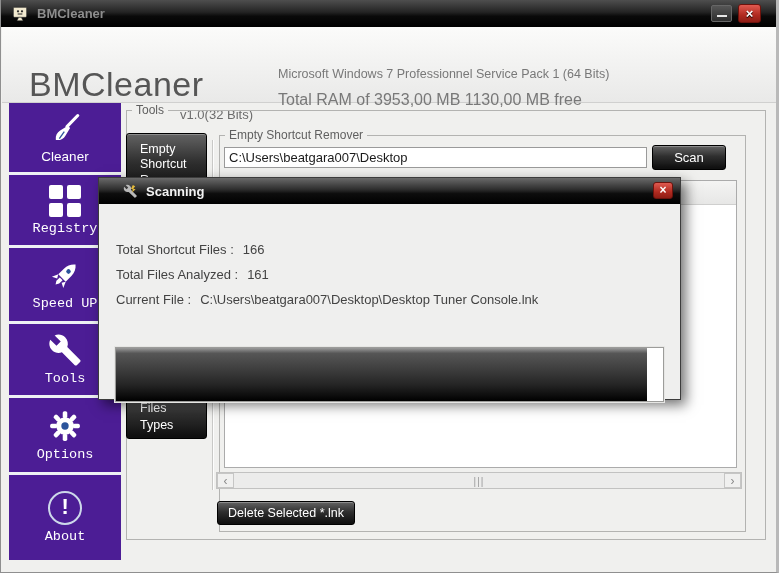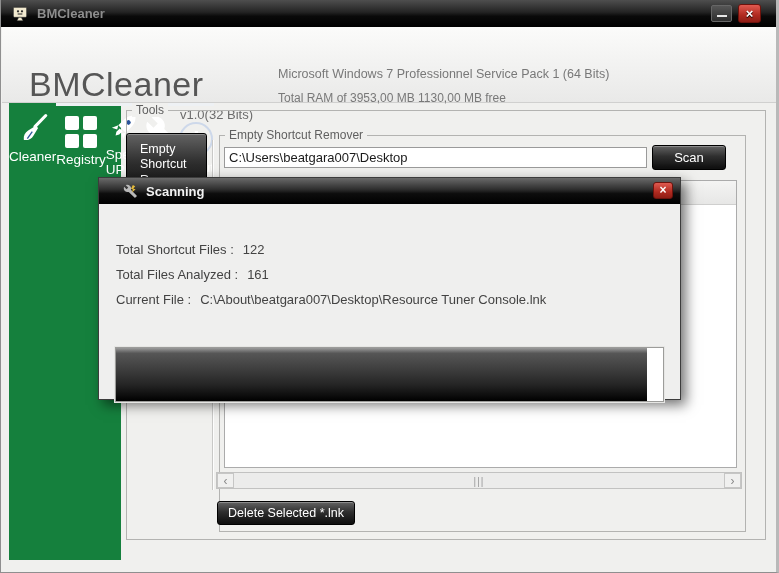--- a/index.html
+++ b/index.html
@@ -21,28 +21,28 @@
   .btn-close { width:23px; height:19px; margin-top:-1px; background:linear-gradient(#e05a50,#b02a20 60%,#8f1d15);
                border:1px solid #6e120c; border-radius:3px; color:#fff; font-weight:bold; font-size:13px;
                line-height:17px; text-align:center; cursor:pointer; text-shadow:0 1px 1px #000; }
 
   
   .header { position:absolute; left:1px; top:27px; width:774px; height:76px;
             background:linear-gradient(#fbfbfa,#e9e9e8); border-bottom:1px solid #d0d0cf; }
   .brand { position:absolute; left:27px; top:38px; font-size:34px; color:#565656; letter-spacing:.5px; }
   .version { position:absolute; left:178px; top:80px; font-size:13px; color:#6c6c6c; }
   .os-info { position:absolute; left:276px; top:40px; font-size:12.5px; color:#787878; }
-  .ram-info { position:absolute; left:276px; top:64px; font-size:12px; color:#787878; }
-
-  
-  .sidebar { position:absolute; left:8px; top:103px; width:112px; height:457px; background:#15803d;
-             display:flex; flex-direction:row; }
+  .ram-info { position:absolute; left:276px; top:64px; font-size:16px; color:#787878; }
+
+  
+  .sidebar { position:absolute; left:8px; top:103px; width:112px; height:457px; background:#4c1d95;
+             display:flex; flex-direction:column; }
   .side-item { display:flex; flex-direction:column; align-items:center; justify-content:center;
                color:#fff; cursor:pointer; gap:4px; }
-  .side-item + .side-item { border-top:3px solid #eef1f4; }
+  .side-item + .side-item { border-top:3px solid #eef1f4;font-family:Liberation Mono, monospace; }
   .si-1{height:69px;} .si-2{height:73px;} .si-3{height:76px;} .si-4{height:74px;} .si-5{height:77px;} .si-6{height:88px;}
   .side-item .lbl { font-size:13.5px; }
   .side-item svg { width:34px; height:34px; }
   .grid-ic { display:grid; grid-template-columns:14px 14px; grid-template-rows:14px 14px; gap:4px; width:32px; height:32px; }
   .grid-ic div { background:#fff; border-radius:2px; }
   .about-ic { width:34px; height:34px; border:2px solid #cdd8ea; border-radius:50%;
               display:flex; align-items:center; justify-content:center; font-weight:bold; font-size:22px; color:#fff; }
 
   
   .groupbox { position:absolute; border:1px solid #b3b3b1; }
@@ -156,31 +156,49 @@
         </g>
       </svg>
       <span class="lbl">Speed UP</span>
     </div>
     <div class="side-item si-4">
       <svg viewBox="0 0 24 24">
         <path d="M22.7 19l-9.1-9.1c.9-2.3.4-5-1.5-6.9-2-2-5-2.4-7.4-1.3L9 6 6 9 1.6 4.7C.4 7.1.9 10.1 2.9 12.1c1.9 1.9 4.6 2.4 6.9 1.5l9.1 9.1c.4.4 1 .4 1.4 0l2.3-2.3c.5-.4.5-1.1.1-1.4z" fill="#fff"></path>
       </svg>
       <span class="lbl">Tools</span>
     </div>
+    <div class="side-item si-5">
+      <svg viewBox="0 0 24 24">
+        <g fill="#fff">
+          <rect x="10.4" y="1.5" width="3.2" height="5" rx="1.2"></rect>
+          <rect x="10.4" y="1.5" width="3.2" height="5" rx="1.2" transform="rotate(45 12 12)"></rect>
+          <rect x="10.4" y="1.5" width="3.2" height="5" rx="1.2" transform="rotate(90 12 12)"></rect>
+          <rect x="10.4" y="1.5" width="3.2" height="5" rx="1.2" transform="rotate(135 12 12)"></rect>
+          <rect x="10.4" y="1.5" width="3.2" height="5" rx="1.2" transform="rotate(180 12 12)"></rect>
+          <rect x="10.4" y="1.5" width="3.2" height="5" rx="1.2" transform="rotate(225 12 12)"></rect>
+          <rect x="10.4" y="1.5" width="3.2" height="5" rx="1.2" transform="rotate(270 12 12)"></rect>
+          <rect x="10.4" y="1.5" width="3.2" height="5" rx="1.2" transform="rotate(315 12 12)"></rect>
+          <circle cx="12" cy="12" r="6.2"></circle>
+        </g>
+        <circle cx="12" cy="12" r="2.6" fill="#2b549b"></circle>
+      </svg>
+      <span class="lbl">Options</span>
+    </div>
     <div class="side-item si-6">
       <div class="about-ic">!</div>
       <span class="lbl">About</span>
     </div>
   </div>
 
   <div class="groupbox tools-group">
     <span class="gb-label">Tools</span>
   </div>
 
   <button class="blk-btn esr-btn">Empty Shortcut Remover</button>
+  <button class="blk-btn ft-btn">Files Types</button>
   <div class="vdivider"></div>
 
   <div class="groupbox esr-group">
     <span class="gb-label">Empty Shortcut Remover</span>
   </div>
 
   <input class="path-input" type="text" value="C:\Users\beatgara007\Desktop" style="">
   <button class="blk-btn scan-btn">Scan</button>
 
   <div class="listview">
@@ -201,27 +219,27 @@
     <div class="dlg-title">
       <svg class="dlg-icon" viewBox="0 0 16 16">
         <path d="M14.5 12.2 L8.4 6.1c.5-1.4.2-3-.9-4.1C6.3.8 4.5.5 3 1.2L5.6 3.8 3.8 5.6 1.2 3c-.7 1.5-.4 3.3.8 4.5 1.1 1.1 2.7 1.4 4.1.9l6.1 6.1c.3.3.7.3 1 0l1.3-1.3c.3-.3.3-.7 0-1z" fill="#b9b9b9"></path>
         <path d="M10.5 1 L13 2.5 11 5 13.5 5.5 9.5 9 10.5 5.8 8.5 5z" fill="#e3b93c"></path>
       </svg>
       <span class="dlg-text">Scanning</span>
       <div class="dlg-close">×</div>
     </div>
     <div class="dlg-body">
       <div class="stat st-0">
-        <span>Total Shortcut Files :</span><span class="val">122</span>
+        <span>Total Shortcut Files :</span><span class="val">166</span>
       </div>
       <div class="stat st-1">
         <span>Total Files Analyzed :</span><span class="val">161</span>
       </div>
       <div class="stat st-2">
-        <span>Current File :</span><span class="val">C:\About\beatgara007\Desktop\Resource Tuner Console.lnk</span>
+        <span>Current File :</span><span class="val">C:\Users\beatgara007\Desktop\Desktop Tuner Console.lnk</span>
       </div>
       <div class="progress">
         <div class="progress-fill" style="width: 97%;"></div>
       </div>
     </div>
   </div>
 
 </div>
 
 </body></html>

